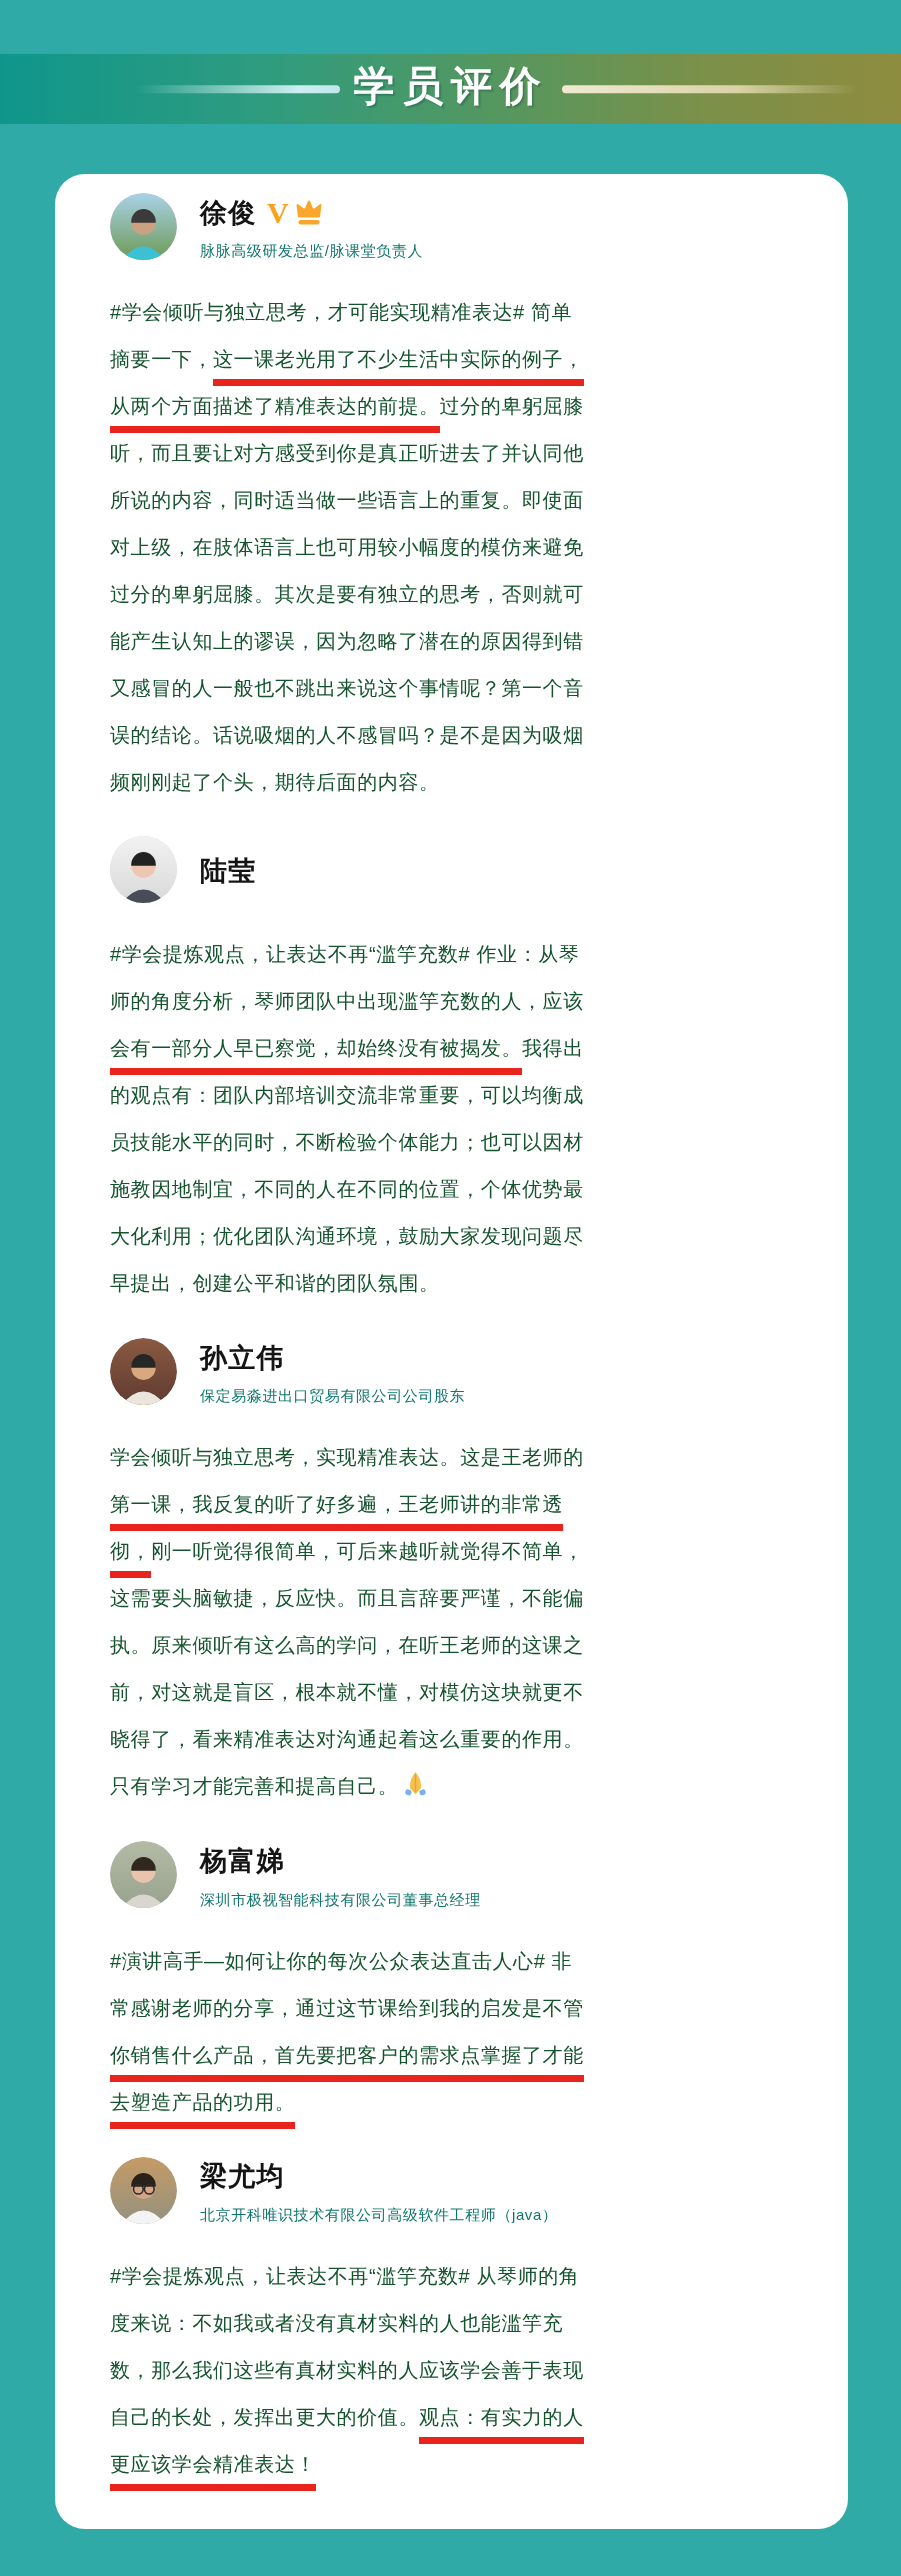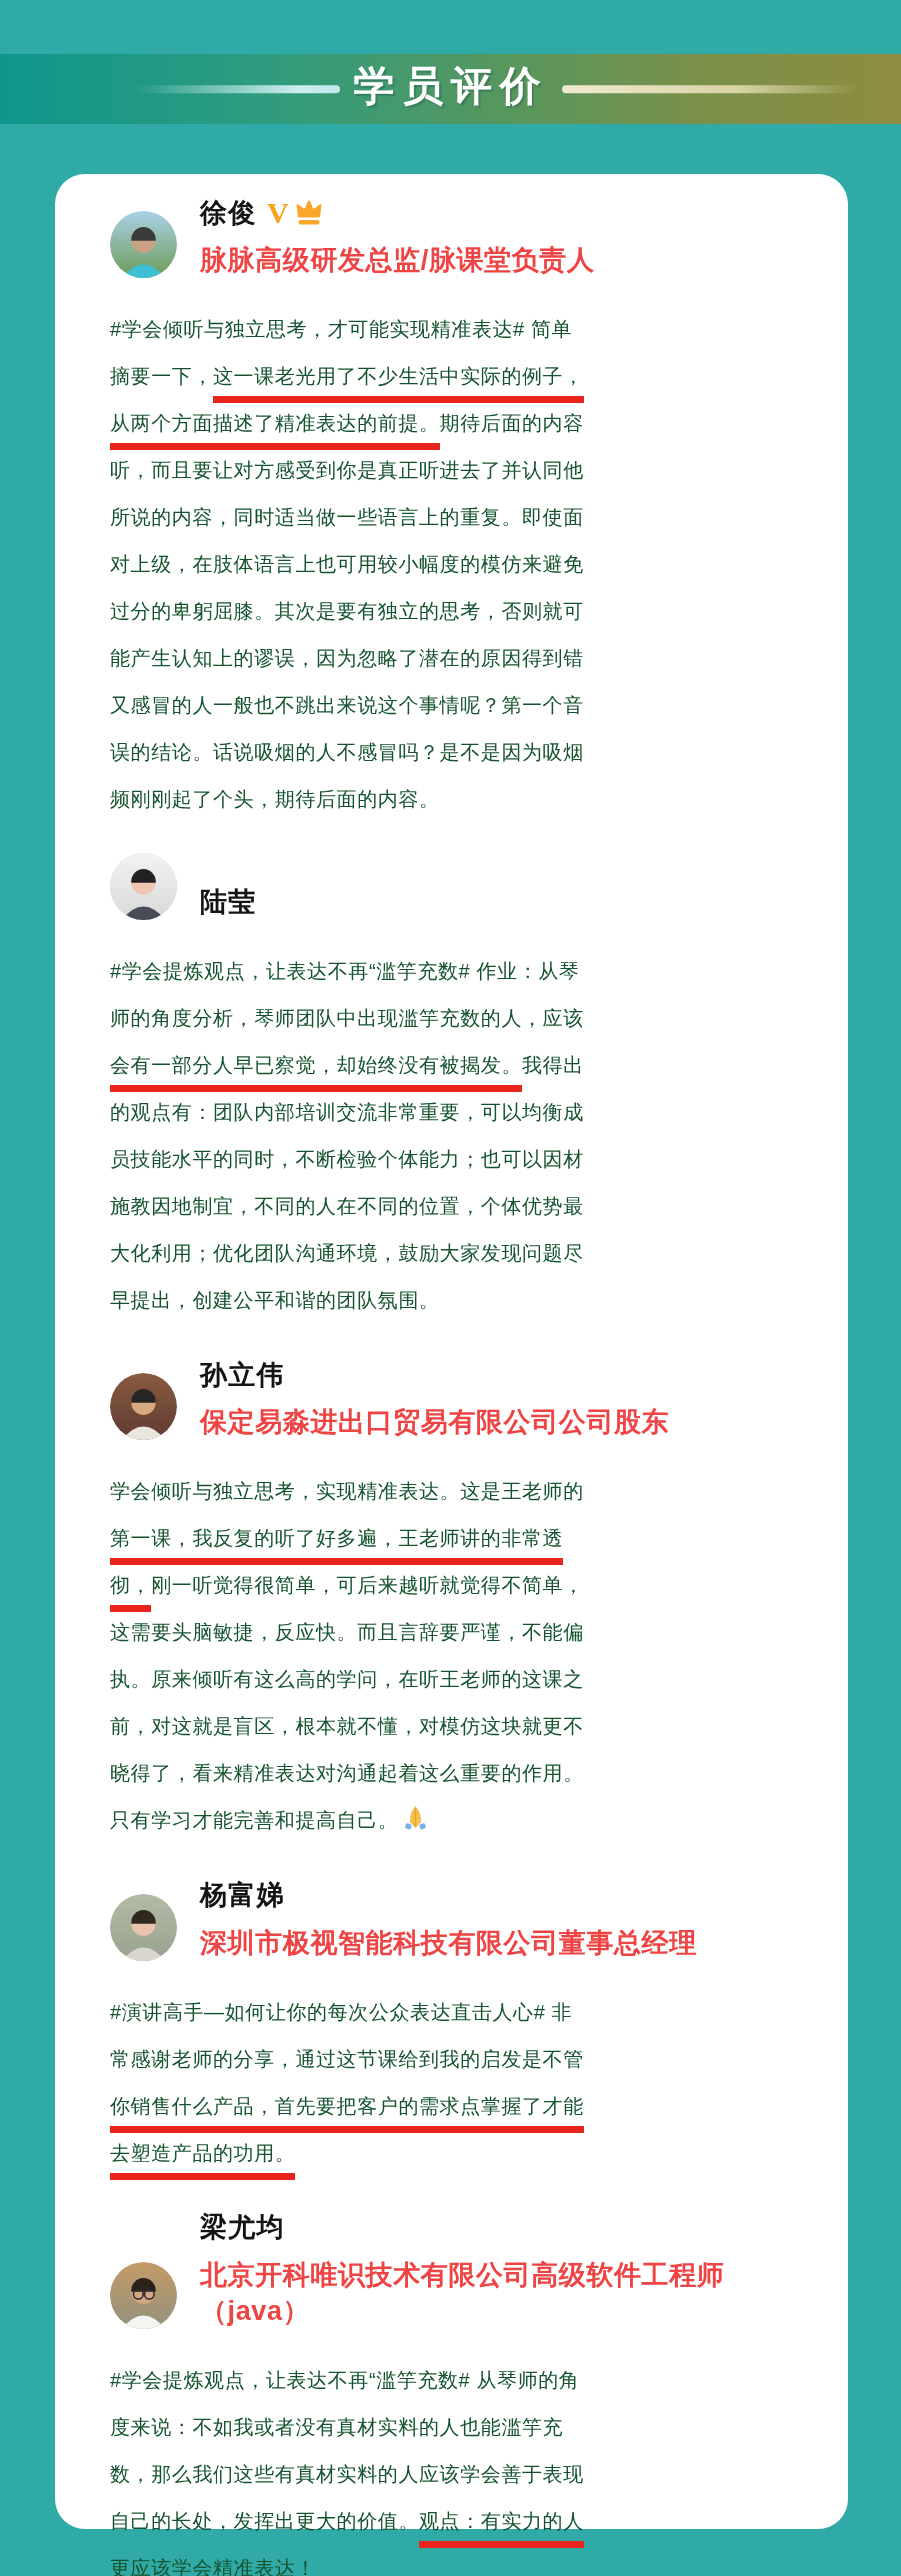--- a/index.html
+++ b/index.html
@@ -24,35 +24,35 @@
     background:linear-gradient(90deg,rgba(205,238,242,0) 0%,#cdeef2 80%,#bfe7ea 100%);}
   .deco-right{left:562px;width:295px;
     background:linear-gradient(90deg,#f0ead2 0%,#d9d2a4 60%,rgba(217,210,164,0) 100%);}
   
   .card{
     position:absolute;left:55px;top:174px;width:793px;height:2355px;
     box-sizing:border-box;border-radius:30px;background:#ffffff;
     padding:18px 55px 0 55px;
   }
   .review{margin-bottom:30px;}
-  .rev-header{display:flex;align-items:flex-end;margin-bottom:28px;}
+  .rev-header{display:flex;align-items:center;margin-bottom:28px;}
   .avatar{
     width:67px;height:67px;border-radius:50%;overflow:hidden;flex:0 0 67px;
     background:#ddd;
   }
   .avatar svg{display:block;width:67px;height:67px;}
   .id-block{margin-left:23px;padding-top:2.6px;}
   .name-row{display:flex;align-items:center;}
   .rev-name{font-size:27px;font-weight:700;color:#141414;letter-spacing:1.3px;}
   .v-badge{
     font-family:"Liberation Serif","DejaVu Serif",serif;
     font-size:30px;font-weight:700;color:#faa21c;margin-left:10.3px;line-height:1;
   }
   .crown{margin-left:5.2px;display:inline-block;}
-  .rev-sub{font-size:27px;color:#ef4444;margin-top:11.6px;letter-spacing:0.6px;font-weight:bold;}
+  .rev-sub{font-size:15px;color:#0f766e;margin-top:11.6px;letter-spacing:0.6px;}
   .rev-body{font-size:20px;line-height:47px;color:#14532d;letter-spacing:0.6px;}
   .bline{white-space:nowrap;}
   .rl{border-bottom:7.7px solid #e8241d;padding-bottom:9px;}
   .pray{display:inline-block;vertical-align:-3.9px;margin-left:3.9px;}
 </style>
 </head>
 <body>
 
 <div class="banner">
   <div class="deco-line deco-left"></div>
@@ -86,21 +86,21 @@
                   <path d="M6,28 L4,10 Q4,7 7,9 L15,15 Q17,16 18,14 L22,4 Q24,1 26,4 L30,14 Q31,16 33,15 L41,9 Q44,7 44,10 L42,28 Q42,30 39,30 L9,30 Q6,30 6,28 Z" fill="#f9a62b"></path>
                   <rect x="7" y="34" width="34" height="7" rx="3.5" fill="#f9a62b"></rect>
                 </svg></span>
             </div>
             <div class="rev-sub">脉脉高级研发总监/脉课堂负责人</div>
           </div>
         </div>
         <div class="rev-body">
           <div class="bline"><span>#学会倾听与独立思考，才可能实现精准表达# 简单</span></div>
           <div class="bline"><span>摘要一下，</span><span class="rl">这一课老光用了不少生活中实际的例子，</span></div>
-          <div class="bline"><span class="rl">从两个方面描述了精准表达的前提。</span><span>期待后面的内容</span></div>
+          <div class="bline"><span class="rl">从两个方面描述了精准表达的前提。</span><span>过分的卑躬屈膝</span></div>
           <div class="bline"><span>听，而且要让对方感受到你是真正听进去了并认同他</span></div>
           <div class="bline"><span>所说的内容，同时适当做一些语言上的重复。即使面</span></div>
           <div class="bline"><span>对上级，在肢体语言上也可用较小幅度的模仿来避免</span></div>
           <div class="bline"><span>过分的卑躬屈膝。其次是要有独立的思考，否则就可</span></div>
           <div class="bline"><span>能产生认知上的谬误，因为忽略了潜在的原因得到错</span></div>
           <div class="bline"><span>又感冒的人一般也不跳出来说这个事情呢？第一个音</span></div>
           <div class="bline"><span>误的结论。话说吸烟的人不感冒吗？是不是因为吸烟</span></div>
           <div class="bline"><span>频刚刚起了个头，期待后面的内容。</span></div>
         </div>
       </section>

